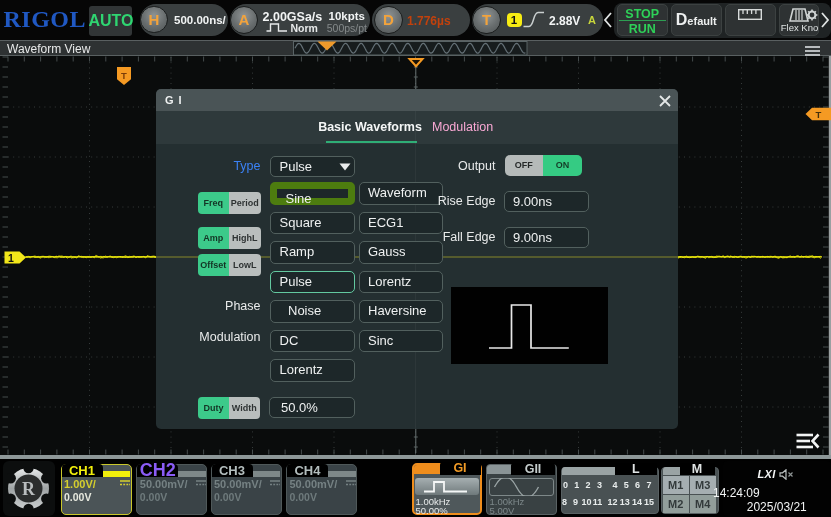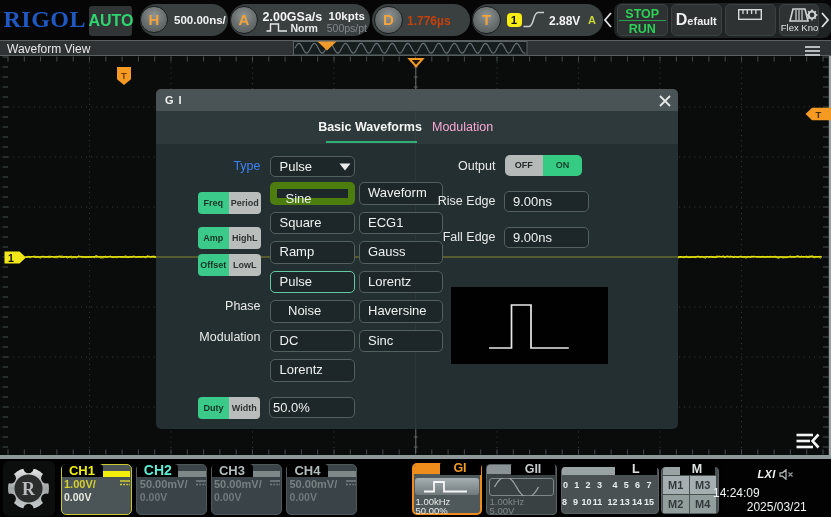--- a/index.html
+++ b/index.html
@@ -307,21 +307,21 @@
 <div style="position:absolute;left:358.5px;top:182.3px;width:84.5px;height:22.3px;background:#1d2729;border:1px solid #52605e;border-radius:5px;color:#eff1f1;font-size:13px;font-weight:normal;line-height:20.3px;padding-left:8.5px;">Waveform</div>
 <div style="position:absolute;left:358.5px;top:211.8px;width:84.5px;height:22.3px;background:#1d2729;border:1px solid #52605e;border-radius:5px;color:#eff1f1;font-size:13px;font-weight:normal;line-height:20.3px;padding-left:8.5px;">ECG1</div>
 <div style="position:absolute;left:358.5px;top:241.3px;width:84.5px;height:22.3px;background:#1d2729;border:1px solid #52605e;border-radius:5px;color:#eff1f1;font-size:13px;font-weight:normal;line-height:20.3px;padding-left:8.5px;">Gauss</div>
 <div style="position:absolute;left:358.5px;top:270.8px;width:84.5px;height:22.3px;background:#1d2729;border:1px solid #52605e;border-radius:5px;color:#eff1f1;font-size:13px;font-weight:normal;line-height:20.3px;padding-left:8.5px;">Lorentz</div>
 <div style="position:absolute;left:358.5px;top:300.3px;width:84.5px;height:22.3px;background:#1d2729;border:1px solid #52605e;border-radius:5px;color:#eff1f1;font-size:13px;font-weight:normal;line-height:20.3px;padding-left:8.5px;">Haversine</div>
 <div style="position:absolute;left:358.5px;top:329.8px;width:84.5px;height:22.3px;background:#1d2729;border:1px solid #52605e;border-radius:5px;color:#eff1f1;font-size:13px;font-weight:normal;line-height:20.3px;padding-left:8.5px;">Sinc</div>
 <div style="position:absolute;left:270px;top:155.8px;width:84.5px;height:21px;background:#1d2729;border:1px solid #52605e;border-radius:5px;color:#eff1f1;font-size:13px;font-weight:normal;line-height:19px;padding-left:8.5px;">Pulse</div>
 <svg class="ab" style="left:338.5px;top:162.5px;" width="12" height="8" viewBox="0 0 12 8">
     <path d="M0.5 0.5 h11 l-5.5 7 z" fill="#e9ebeb"></path>
   </svg>
-<div style="position:absolute;left:269px;top:396.8px;width:85.5px;height:21.6px;background:#1d2729;border:1px solid #52605e;border-radius:5px;color:#eff1f1;font-size:13px;font-weight:normal;line-height:19.6px;padding-left:3px;">50.0%</div>
+<div style="position:absolute;left:269px;top:396.8px;width:85.5px;height:21.6px;background:#1d2729;border:1px solid #52605e;border-radius:5px;color:#eff1f1;font-size:13px;font-weight:normal;line-height:19.6px;padding-left:11px;">50.0%</div>
 <div style="position:absolute;left:385.5px;top:159.3px;width:110px;height:14px;font-size:12.5px;color:#e9ebeb;text-align:right;">Output</div>
 <div class="ab" style="left:504.5px;top:155.2px;height:21px;border-radius:5px;overflow:hidden;display:flex;">
     <div style="width:38.5px;background:#b5bab9;color:#252929;font-size:9px;font-weight:bold;text-align:center;line-height:21px;">OFF</div>
     <div style="width:39px;background:#35cb83;color:#153c27;font-size:9px;font-weight:bold;text-align:center;line-height:21px;">ON</div>
   </div>
 <div style="position:absolute;left:385.5px;top:194.3px;width:110px;height:14px;font-size:12.5px;color:#e9ebeb;text-align:right;">Rise Edge</div>
 <div style="position:absolute;left:503.5px;top:190.8px;width:85px;height:21px;background:#1d2729;border:1px solid #52605e;border-radius:5px;color:#eff1f1;font-size:13px;font-weight:normal;line-height:19px;padding-left:8.5px;">9.00ns</div>
 <div style="position:absolute;left:385.5px;top:230.2px;width:110px;height:14px;font-size:12.5px;color:#e9ebeb;text-align:right;">Fall Edge</div>
 <div style="position:absolute;left:503.5px;top:226.5px;width:85px;height:21px;background:#1d2729;border:1px solid #52605e;border-radius:5px;color:#eff1f1;font-size:13px;font-weight:normal;line-height:19px;padding-left:8.5px;">9.00ns</div>
 <div style="position:absolute;left:451px;top:286.5px;width:156.5px;height:77.5px;background:#010101;"></div>
@@ -424,21 +424,21 @@
 <div style="position:absolute;left:60.5px;top:463.5px;width:71px;height:51px;background:#4b5457;border:1.5px solid #c9c72b;border-radius:5px;"></div>
 <div style="position:absolute;left:102.0px;top:470.8px;width:28px;height:5.8px;background:#f2ef0c;"></div>
 <div style="position:absolute;left:61.5px;top:463.5px;width:41px;height:13.5px;background:#000;border-radius:4px 4px 0 0;color:#f2ef0c;font-size:13px;font-weight:bold;text-align:center;line-height:13.5px;">CH1</div>
 <div style="position:absolute;left:64.0px;top:478px;width:55px;height:12px;font-size:11px;font-weight:bold;color:#d6cf2e;">1.00V/</div>
 <svg class="ab" style="left:120.0px;top:480px;" width="10" height="6" viewBox="0 0 10 6">
     <path d="M0 1 h10 M0 4.5 h2 M3.3 4.5 h1.8 M6.4 4.5 h1.8 M9.2 4.5 h0.8" stroke="#d6cf2e" stroke-width="1.4"></path>
   </svg>
 <div style="position:absolute;left:64.0px;top:491px;width:58px;height:11px;font-size:10.5px;font-weight:bold;color:#e6e8de;">0.00V</div>
 <div style="position:absolute;left:136.3px;top:463.5px;width:71px;height:51px;background:#3a4347;border:1.5px solid #4f5859;border-radius:5px;"></div>
 <div style="position:absolute;left:177.8px;top:470.8px;width:28px;height:5.8px;background:#7e8889;"></div>
-<div style="position:absolute;left:137.3px;top:463.5px;width:41px;height:13.5px;background:#000;border-radius:4px 4px 0 0;color:#5eead4;font-size:14px;font-weight:bold;text-align:center;line-height:13.5px;">CH2</div>
+<div style="position:absolute;left:137.3px;top:463.5px;width:41px;height:13.5px;background:#000;border-radius:4px 4px 0 0;color:#8b5cf6;font-size:18px;font-weight:bold;text-align:center;line-height:13.5px;">CH2</div>
 <div style="position:absolute;left:139.8px;top:478px;width:55px;height:12px;font-size:11px;font-weight:bold;color:#758183;">50.00mV/</div>
 <svg class="ab" style="left:195.8px;top:480px;" width="10" height="6" viewBox="0 0 10 6">
     <path d="M0 1 h10 M0 4.5 h2 M3.3 4.5 h1.8 M6.4 4.5 h1.8 M9.2 4.5 h0.8" stroke="#758183" stroke-width="1.4"></path>
   </svg>
 <div style="position:absolute;left:139.8px;top:491px;width:58px;height:11px;font-size:10.5px;font-weight:bold;color:#6e7a7c;">0.00V</div>
 <div style="position:absolute;left:210.5px;top:463.5px;width:71px;height:51px;background:#3a4347;border:1.5px solid #4f5859;border-radius:5px;"></div>
 <div style="position:absolute;left:252.0px;top:470.8px;width:28px;height:5.8px;background:#7e8889;"></div>
 <div style="position:absolute;left:211.5px;top:463.5px;width:41px;height:13.5px;background:#000;border-radius:4px 4px 0 0;color:#b3bdbd;font-size:13px;font-weight:bold;text-align:center;line-height:13.5px;">CH3</div>
 <div style="position:absolute;left:214.0px;top:478px;width:55px;height:12px;font-size:11px;font-weight:bold;color:#758183;">50.00mV/</div>
 <svg class="ab" style="left:270.0px;top:480px;" width="10" height="6" viewBox="0 0 10 6">

